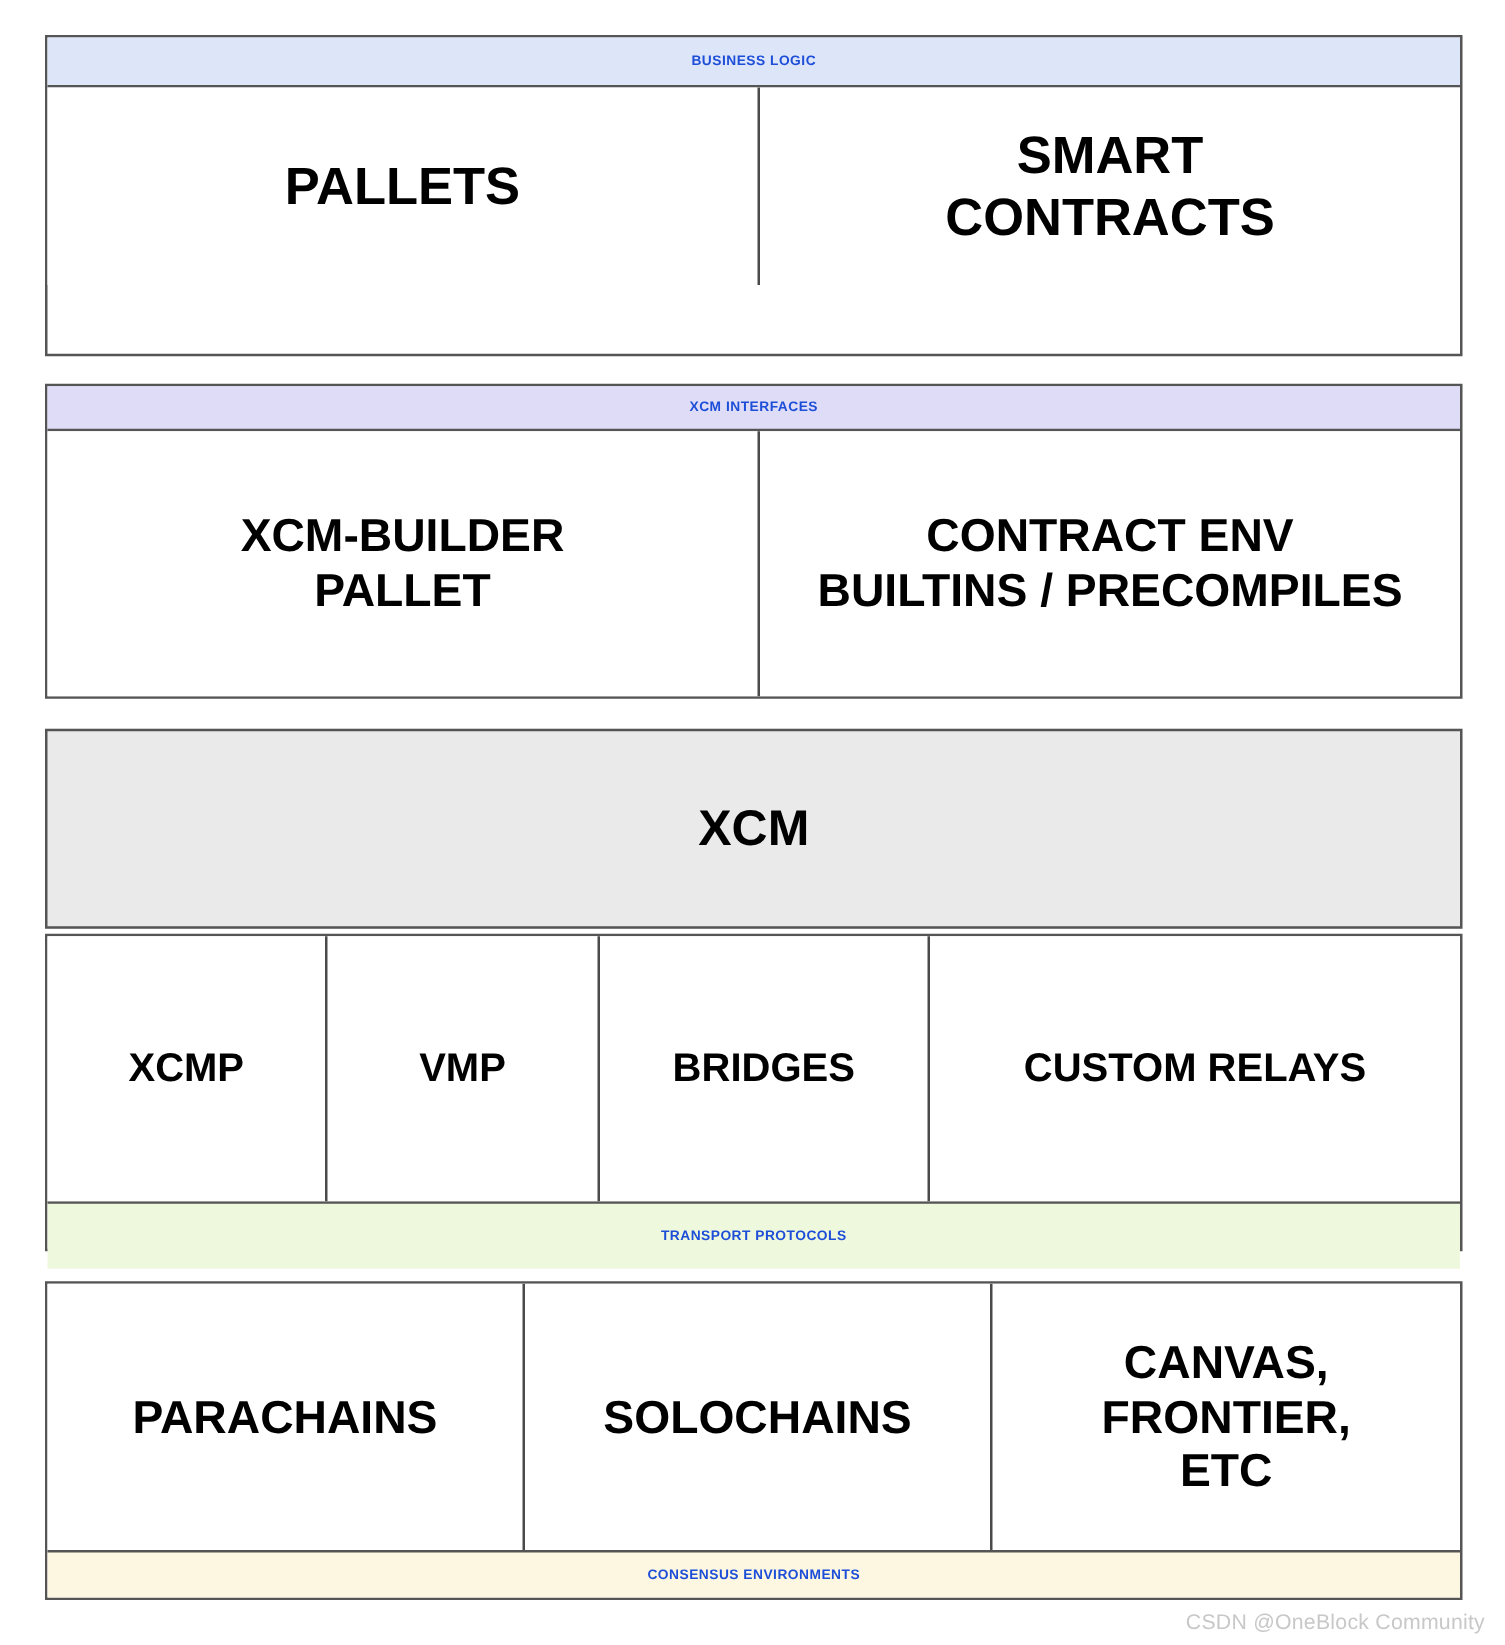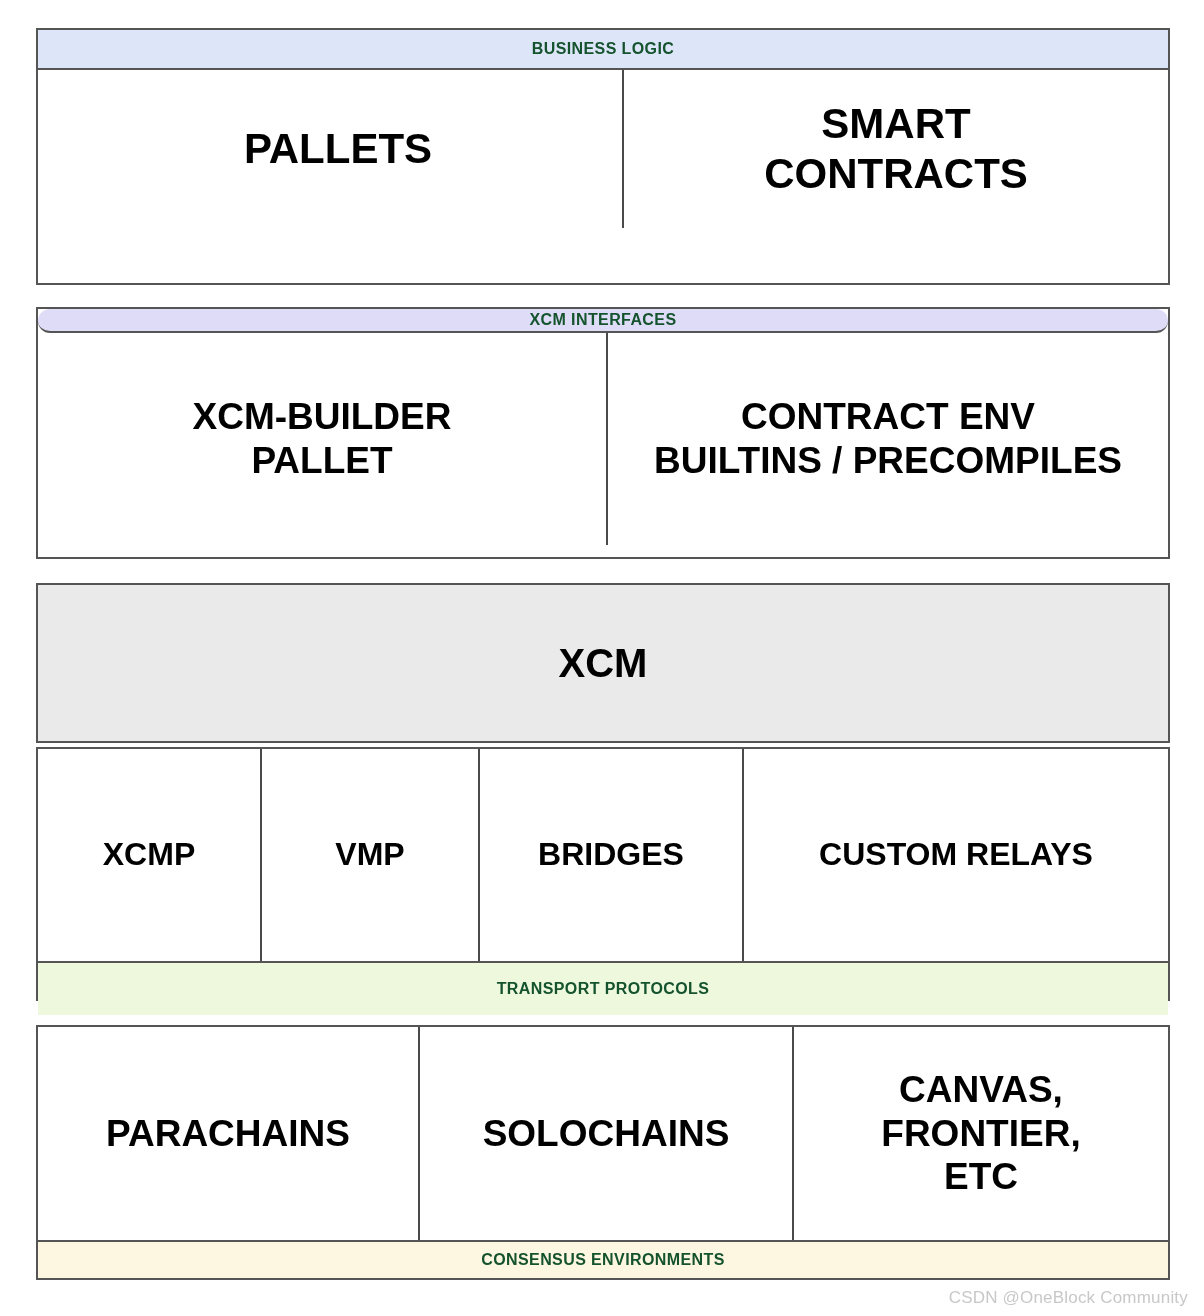--- a/index.html
+++ b/index.html
@@ -34,23 +34,23 @@
     border: 2px solid #555555;
     background: #ffffff;
   }
 
   
   .band {
     box-sizing: border-box;
     width: 100%;
     text-align: center;
     font-weight: bold;
-    font-size: 16px;
+    font-size: 11px;
     letter-spacing: 0.4px;
-    color: #14532d;
+    color: #1d4ed8;
     display: flex;
     align-items: center;
     justify-content: center;
   }
   .band-top    { border-bottom: 2px solid #555555; }
   .band-bottom { border-top: 2px solid #555555; }
 
   .band-blue   { background: #dde5f9; }
   .band-purple { background: #dedcf7; }
   .band-green  { background: #eef8dd; }
@@ -72,27 +72,27 @@
     color: #000000;
     background: #ffffff;
     line-height: 1.18;
     padding: 4px 6px;
   }
   .cell + .cell { border-left: 2px solid #4a4a4a; }
 
   
   #business-logic { top: 28px; height: 257px; }
   #business-logic .band-top { height: 40px; }
-  #business-logic .cells { height: 158px; padding-left: 16px; }
+  #business-logic .cells { height: 158px; }
   #business-logic .cell { font-size: 42px; }
   #business-logic .cell-pallets { flex: 0 0 568px; }
   #business-logic .cell-smart   { flex: 1 1 auto; }
 
   #xcm-interfaces { top: 307px; height: 252px; }
-  #xcm-interfaces .band-top { height: 24px; border-radius: 16px; }
+  #xcm-interfaces .band-top { height: 36px; }
   #xcm-interfaces .cells { height: 212px; }
   #xcm-interfaces .cell { font-size: 37px; }
   #xcm-interfaces .cell-builder { flex: 0 0 568px; }
   #xcm-interfaces .cell-contract { flex: 1 1 auto; }
 
   #xcm-band {
     top: 583px;
     height: 160px;
     background: #eaeaea;
     display: flex;

